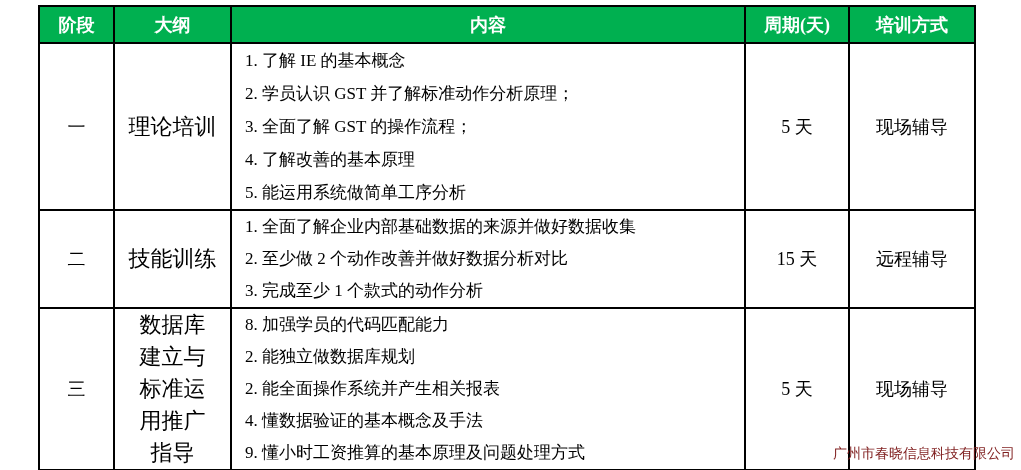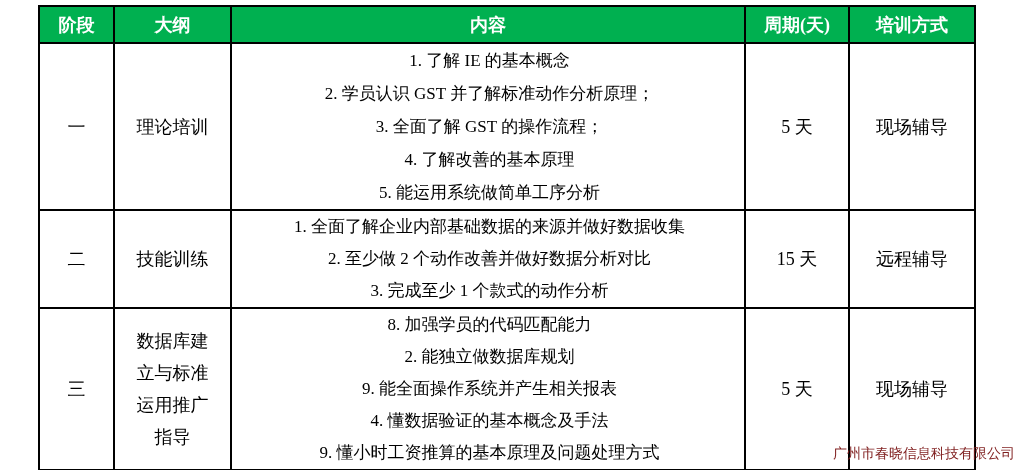--- a/index.html
+++ b/index.html
@@ -35,26 +35,26 @@
     font-weight: bold;
     font-size: 18px;
     text-align: center;
   }
   td.c-stage, td.c-period, td.c-method {
     text-align: center;
     font-size: 18px;
   }
   td.c-outline {
     text-align: center;
-    font-size: 18px;
+    font-size: 22px;
   }
   td.c-content {
-    text-align: center;
+    text-align: left;
     font-size: 17px;
-    padding: 0 4px 0 7px;
+    padding: 0 4px 0 13px;
   }
   .content-line {
     line-height: 33px;
     white-space: nowrap;
   }
   .lh32 .content-line { line-height: 32px; }
   .outline-wrap {
     width: 76px;
     margin: 0 auto;
     line-height: 32px;
@@ -116,21 +116,21 @@
       <td class="c-method">远程辅导</td>
     </tr>
     <tr style="height:162px">
       <td class="c-stage">三</td>
       <td class="c-outline">
         <div class="outline-wrap">数据库建立与标准运用推广指导</div>
       </td>
       <td class="c-content lh32">
         <div class="content-line">8. 加强学员的代码匹配能力</div>
         <div class="content-line">2. 能独立做数据库规划</div>
-        <div class="content-line">9. 能全面操作系统并产生相关报表</div>
+        <div class="content-line">2. 能全面操作系统并产生相关报表</div>
         <div class="content-line">4. 懂数据验证的基本概念及手法</div>
         <div class="content-line">9. 懂小时工资推算的基本原理及问题处理方式</div>
       </td>
       <td class="c-period">5 天</td>
       <td class="c-method">现场辅导</td>
     </tr>
   </tbody>
 </table>
 
 <div class="watermark">广州市春晓信息科技有限公司</div>

